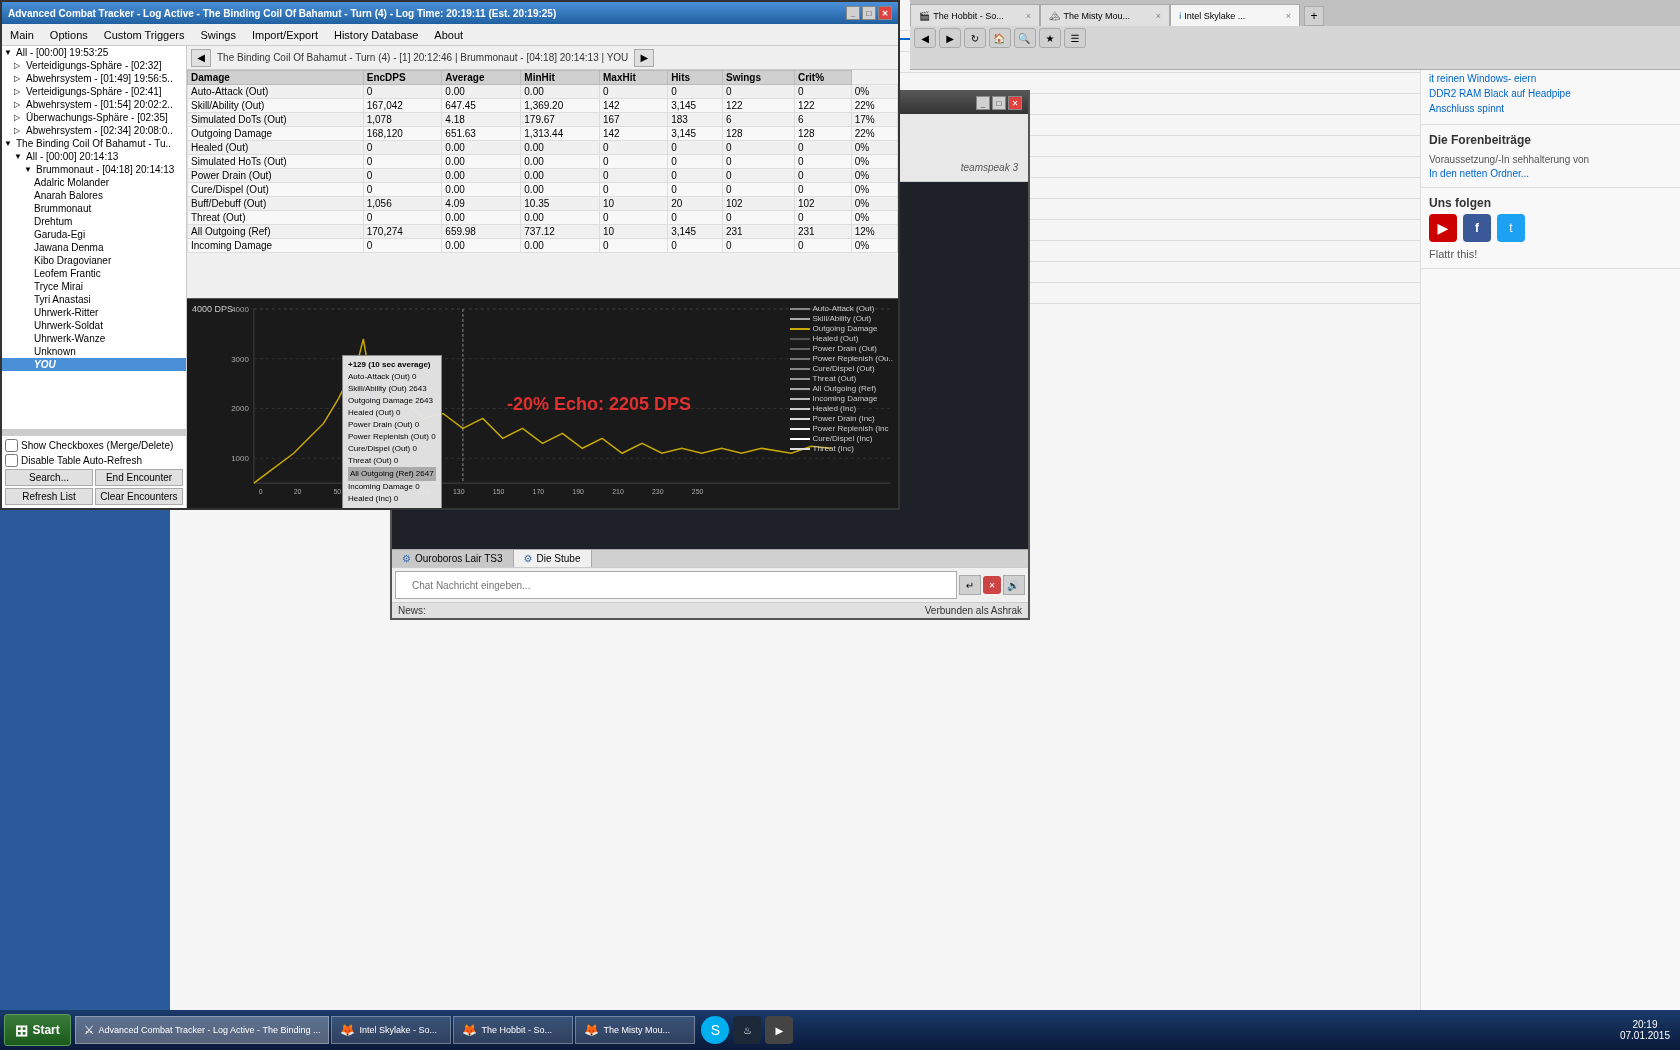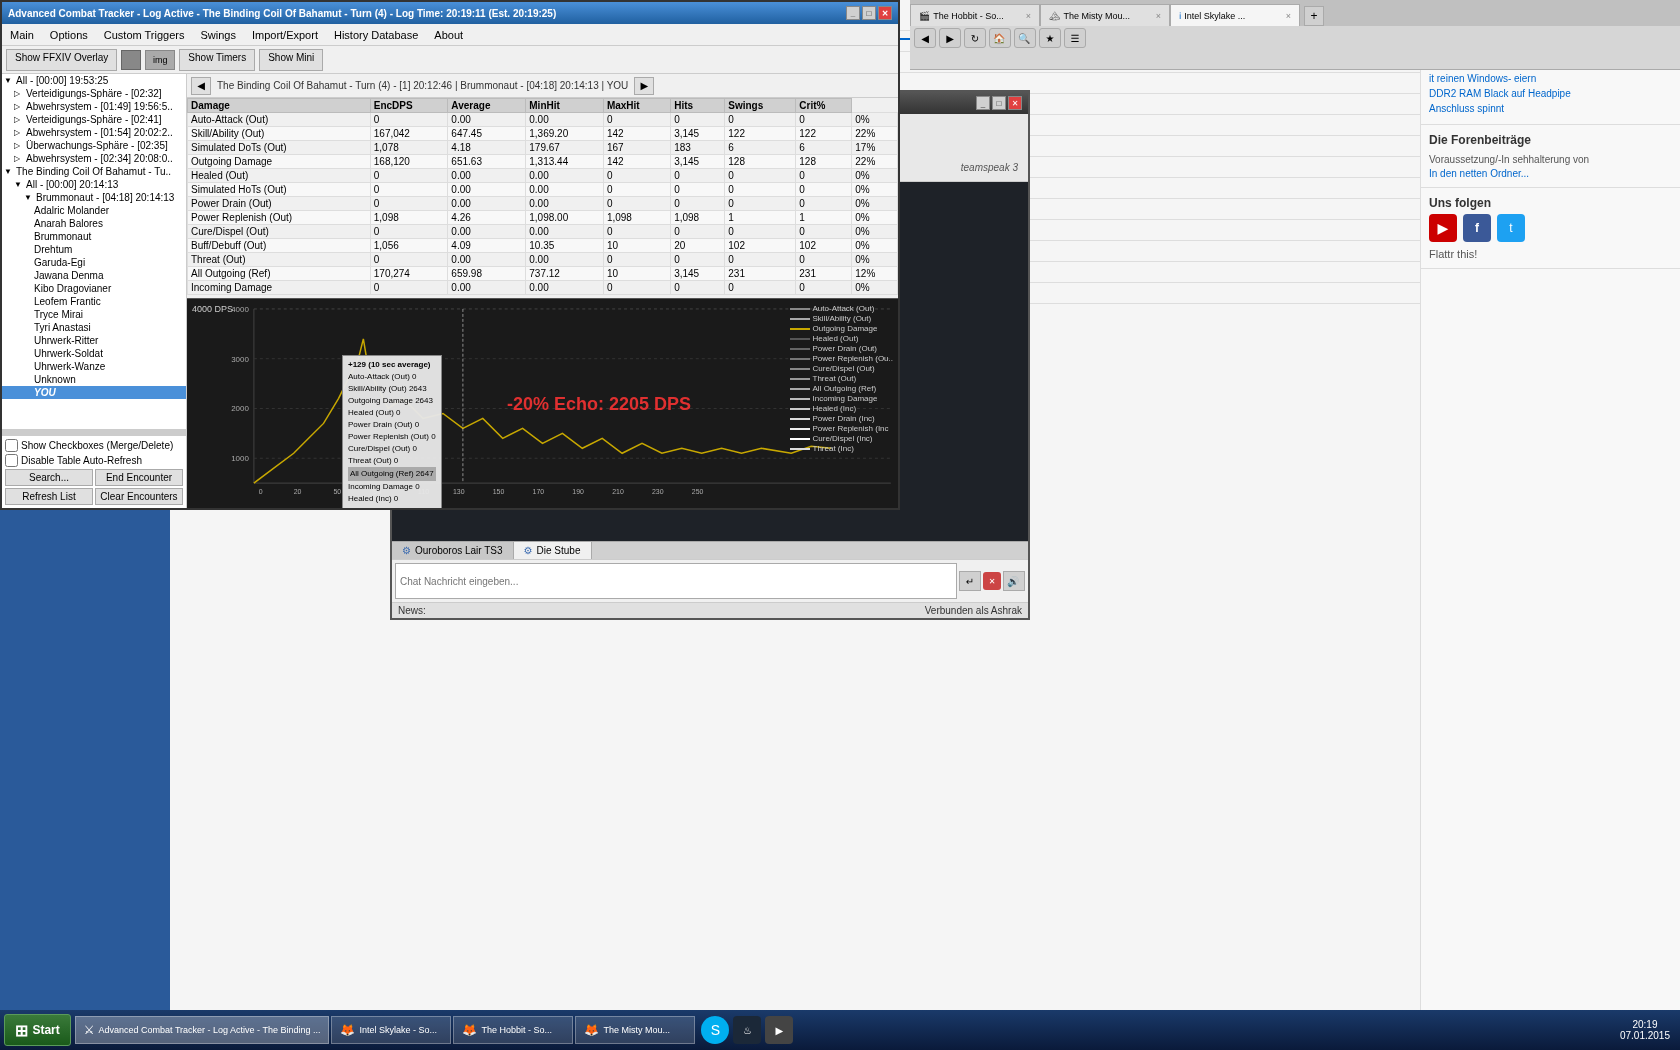--- a/index.html
+++ b/index.html
@@ -293,23 +293,23 @@
       display: flex;
       align-items: center;
       background: #f0f0f0;
       border-top: 1px solid #ccc;
       padding: 3px;
       flex-shrink: 0;
     }
 
     .ts-input {
       flex: 1;
-      height: 36px;
+      height: 28px;
       border: 1px solid #aaa;
-      padding: 0 4px;
+      padding: 0 16px;
       font-size: 10px;
     }
 
     .ts-status-bar {
       background: #e0e0e0;
       border-top: 1px solid #ccc;
       padding: 2px 6px;
       font-size: 10px;
       color: #333;
       display: flex;
@@ -589,27 +589,20 @@
   <div class="act-menubar">
     <div class="menu-item">Main</div>
     <div class="menu-item">Options</div>
     <div class="menu-item">Custom Triggers</div>
     <div class="menu-item">Swings</div>
     <div class="menu-item">Import/Export</div>
     <div class="menu-item">History Database</div>
     <div class="menu-item">About</div>
   </div>
 
-  <div class="act-toolbar">
-    <div class="toolbar-btn">Show FFXIV Overlay</div>
-    <div style="width:20px;height:20px;background:#888;border:1px solid #666;"></div>
-    <div style="width:30px;height:20px;background:#aaa;border:1px solid #888;font-size:9px;display:flex;align-items:center;justify-content:center;">img</div>
-    <div class="toolbar-btn">Show Timers</div>
-    <div class="toolbar-btn">Show Mini</div>
-  </div>
 
   <div class="act-content">
 
     <div class="act-left-panel">
       <div class="act-tree">
 
         <div class="tree-item" style="padding-left:2px;">
           <span class="tree-arrow">▼</span>
           <span style="font-size:10px;">All - [00:00] 19:53:25</span>
         </div>
@@ -812,31 +805,20 @@
                 <td>0</td>
                 <td>0.00</td>
                 <td>0.00</td>
                 <td>0</td>
                 <td>0</td>
                 <td>0</td>
                 <td>0</td>
                 <td>0%</td>
               </tr>
               <tr>
-                <td>Power Replenish (Out)</td>
-                <td>1,098</td>
-                <td>4.26</td>
-                <td>1,098.00</td>
-                <td>1,098</td>
-                <td>1,098</td>
-                <td>1</td>
-                <td>1</td>
-                <td>0%</td>
-              </tr>
-              <tr>
                 <td>Cure/Dispel (Out)</td>
                 <td>0</td>
                 <td>0.00</td>
                 <td>0.00</td>
                 <td>0</td>
                 <td>0</td>
                 <td>0</td>
                 <td>0</td>
                 <td>0%</td>
               </tr>

